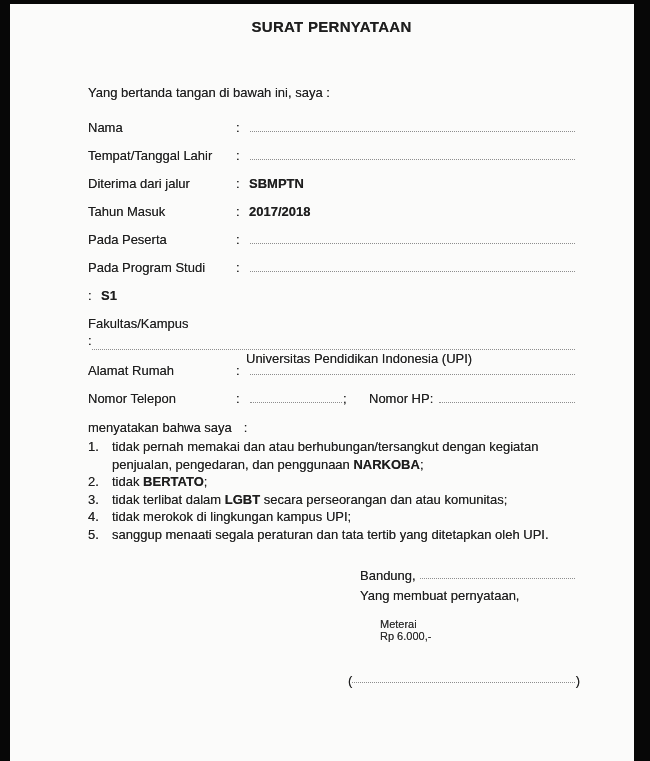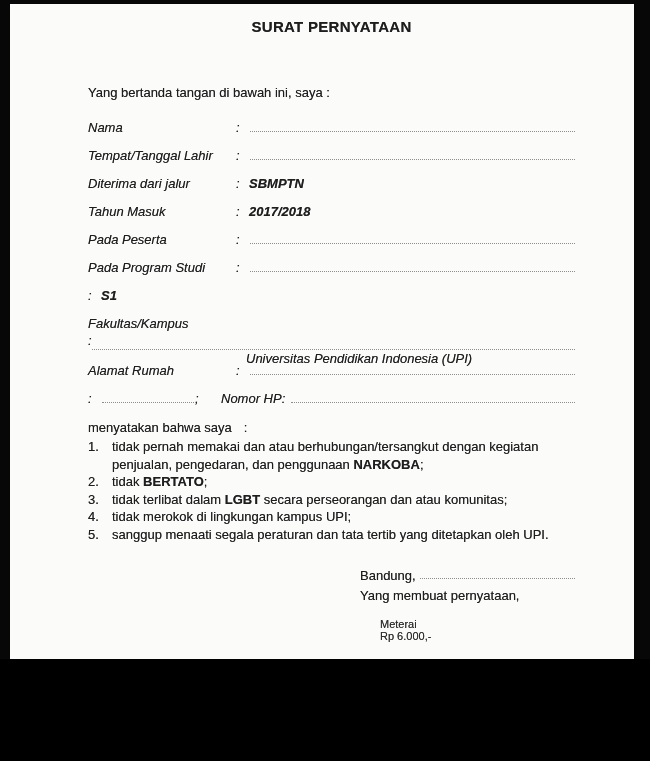--- a/index.html
+++ b/index.html
@@ -4,21 +4,21 @@
 <style>
   * { margin: 0; padding: 0; box-sizing: border-box; }
   html, body { width: 650px; height: 761px; }
   body {
     font-family: "Liberation Sans", sans-serif;
     background: #000;
   }
   .canvas {
     position: relative;
     width: 650px;
-    height: 659px;
+    height: 761px;
     background: #070707;
     overflow: hidden;
   }
   .paper {
     position: absolute;
     left: 10px;
     top: 4px;
     width: 624px;
     height: 757px;
     background: #fbfbfa;
@@ -39,21 +39,20 @@
   .intro {
     margin-top: 49px;
     line-height: 17px;
   }
   .fields { margin-top: 18px; }
   .frow {
     display: flex;
     height: 28px;
     line-height: 17px;
     align-items: flex-start;
-    font-style: italic;
   }
   .frow-multi { height: 47px; }
   .fline { display: flex; line-height: 17px; width: 100%; flex-direction: column; }
   .flabel { width: 148px; flex-shrink: 0; }
   .fcolon { width: 10px; flex-shrink: 0; }
   .fvalue { font-weight: bold; margin-left: 3px; }
   .dots {
     flex: 1;
     height: 13px;
     border-bottom: 1.4px dotted #8d8d8d;
@@ -170,20 +169,21 @@
           </div>
         </div>
 
         <div class="frow">
           <span class="flabel">Alamat Rumah</span>
           <span class="fcolon">:</span>
           <span class="dots"></span>
         </div>
 
         <div class="frow">
+          <span class="flabel">Nomor Telepon</span>
           <span class="fcolon">:</span>
           <span class="dots dots-short"></span>
           <span class="semi">;</span>
           <span class="hp-label">Nomor HP:</span>
           <span class="dots"></span>
         </div>
 
       </div>
 
       <div class="stmt-intro">

